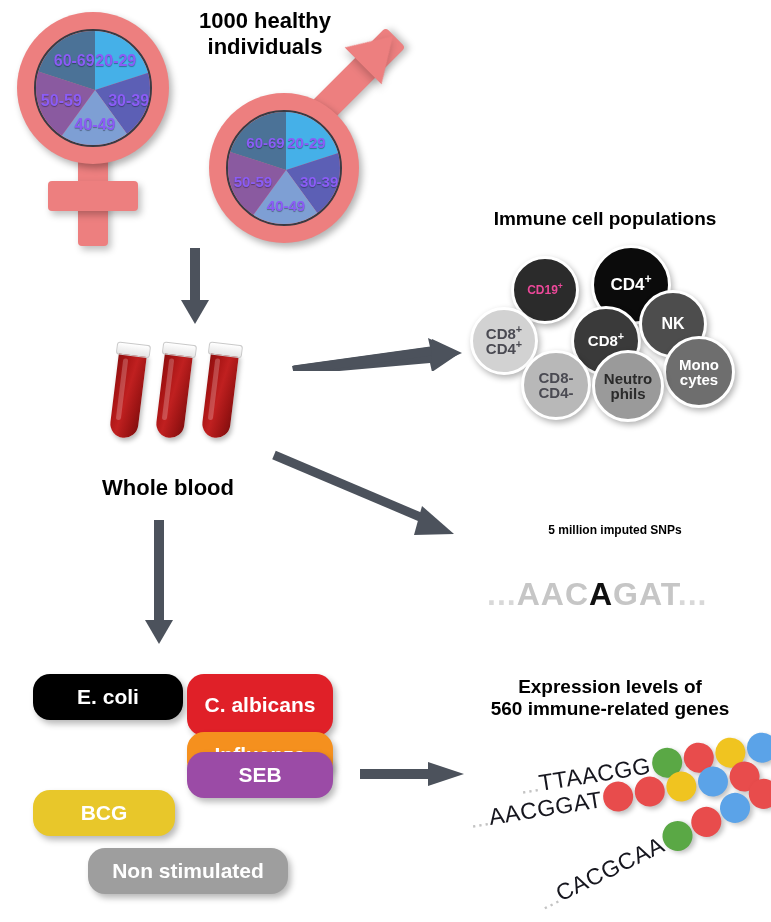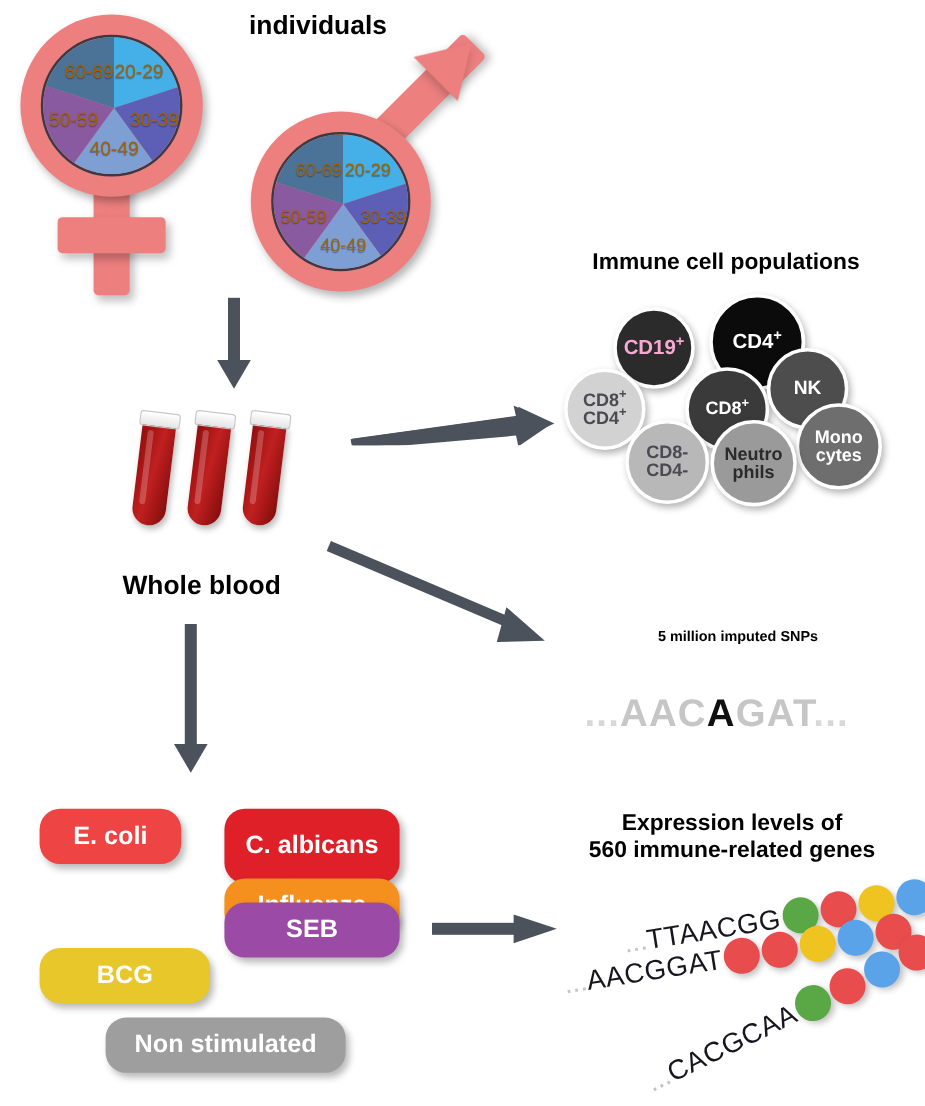--- a/index.html
+++ b/index.html
@@ -8,21 +8,21 @@
   .abs{position:absolute;}
   .ttl{font-weight:bold;color:#000;text-align:center;line-height:1.18;}
 
   
   .sym-ring{position:absolute;border-radius:50%;background:#ed7f7f;
             box-shadow:3px 4px 7px rgba(0,0,0,.30);}
   .pie{position:absolute;border-radius:50%;overflow:hidden;
        border:2px solid #3a3a42;box-sizing:border-box;}
   .slice{position:absolute;left:50%;top:50%;width:50%;height:50%;
          transform-origin:0 0;}
-  .pie-lbl{position:absolute;color:#a16207;font-weight:normal;white-space:nowrap;
+  .pie-lbl{position:absolute;color:#8b5cf6;font-weight:bold;white-space:nowrap;
            text-shadow:0 1px 1px rgba(0,0,0,.35);}
   .fem-stem{position:absolute;background:#ed7f7f;}
   .male-arm{position:absolute;background:#ed7f7f;}
 
   
   .arrow{position:absolute;}
 
   
   .tube{position:absolute;transform-origin:50% 100%;}
   .tube-body{position:absolute;left:0;top:9px;width:28px;height:86px;
@@ -58,20 +58,21 @@
           display:flex;align-items:center;}
   .strand .seq{color:#16161e;font-weight:normal;letter-spacing:.5px;}
   .strand .dots{color:#c3c3c3;}
   .bead{width:30px;height:30px;border-radius:50%;margin-left:2px;flex:0 0 auto;
         box-shadow:2px 3px 5px rgba(0,0,0,.25);}
 </style>
 </head>
 <body>
 
 <div class="abs ttl" style="left:170px;top:8px;width:190px;font-size:22px;">
+  <div>1000 healthy</div>
   <div>individuals</div>
 </div>
 
 <div>
   <div class="fem-stem" style="left:78px;top:150px;width:30px;height:96px;border-radius:4px;box-shadow:3px 4px 7px rgba(0,0,0,.25);"></div>
   <div class="fem-stem" style="left:48px;top:181px;width:90px;height:30px;border-radius:4px;box-shadow:3px 4px 7px rgba(0,0,0,.25);"></div>
   <div class="sym-ring" style="left:17px;top:12px;width:152px;height:152px;"></div>
   <div class="pie" id="pie-female" style="left:34px;top:29px;width:118px;height:118px;">
       <div class="slice" style="left: 0px; top: 0px; width: 100%; height: 100%; background: rgb(69, 176, 232); clip-path: polygon(59px 59px, 59px -26.55px, 128.359px -36.464px, 140.363px 32.5636px); transform: none;"></div>
       <div class="pie-lbl" style="font-size: 16px; left: 79.8076px; top: 30.3608px; transform: translate(-50%, -50%);">20-29</div>
@@ -147,21 +148,21 @@
 <svg class="arrow" style="left:142px;top:520px;" width="34" height="126">
   <rect x="12" y="0" width="10" height="102" fill="#4c525c"></rect>
   <polygon points="3,100 31,100 17,124" fill="#4c525c"></polygon>
 </svg>
 
 <div class="abs ttl" style="left:455px;top:208px;width:300px;font-size:19px;">Immune cell populations</div>
 <div class="abs" id="immune-cells" style="left:0;top:0;width:771px;height:922px;pointer-events:none;">
     <div class="cell" style="left: 591px; top: 245px; width: 80px; height: 80px; background: rgb(11, 11, 11); color: rgb(255, 255, 255); font-size: 17px; pointer-events: auto;">
       <span>CD4<sup>+</sup></span>
     </div>
-    <div class="cell" style="left: 511px; top: 256px; width: 68px; height: 68px; background: rgb(43, 43, 43); color: #f9a8d4; font-size: 17px; pointer-events: auto;">
+    <div class="cell" style="left: 511px; top: 256px; width: 68px; height: 68px; background: rgb(43, 43, 43); color: #ec4899; font-size: 12px; pointer-events: auto;">
       <span>CD19<sup>+</sup></span>
     </div>
     <div class="cell" style="left: 470px; top: 307px; width: 68px; height: 68px; background: rgb(210, 210, 210); color: rgb(74, 74, 82); font-size: 15px; pointer-events: auto;">
       <span>CD8<sup>+</sup><br>CD4<sup>+</sup></span>
     </div>
     <div class="cell" style="left: 571px; top: 306px; width: 70px; height: 70px; background: rgb(58, 58, 58); color: rgb(255, 255, 255); font-size: 15px; pointer-events: auto;">
       <span>CD8<sup>+</sup></span>
     </div>
     <div class="cell" style="left: 639px; top: 290px; width: 68px; height: 68px; background: rgb(77, 77, 77); color: rgb(255, 255, 255); font-size: 16px; pointer-events: auto;">
       <span>NK</span>
@@ -176,21 +177,21 @@
       <span>Neutro<br>phils</span>
     </div>
   </div>
 
 <div class="abs ttl" style="left:470px;top:495px;width:290px;font-size:12px;margin-top:28px;">5 million imputed SNPs</div>
 <div class="abs" id="snp-block" style="left:487px;top:530px;width:270px;height:90px;">
     <div class="snp-row" style="left: 0px; top: 46px; font-size: 32px;"><span class="fade1">...</span><span class="fade2">AAC</span><span class="hi">A</span><span class="fade2">GAT</span><span class="fade1">...</span></div>
   </div>
 
 <div class="abs" id="stim-block" style="left:0;top:0;width:400px;height:922px;pointer-events:none;">
-    <div class="stim" style="left: 33px; top: 674px; width: 118px; height: 46px; background: #ef4444; font-size: 21px; pointer-events: auto; text-align: center;">
+    <div class="stim" style="left: 33px; top: 674px; width: 150px; height: 46px; background: #000000; font-size: 21px; pointer-events: auto; text-align: center;">
       <span>E. coli</span>
     </div>
     <div class="stim" style="left: 187px; top: 674px; width: 146px; height: 62px; background: rgb(224, 32, 40); font-size: 21px; pointer-events: auto;">
       <span>C. albicans</span>
     </div>
     <div class="stim" style="left: 187px; top: 732px; width: 146px; height: 46px; background: rgb(245, 144, 30); font-size: 21px; pointer-events: auto; justify-content: center;">
       <span>Influenza</span>
     </div>
     <div class="stim" style="left: 33px; top: 790px; width: 142px; height: 46px; background: rgb(232, 199, 42); font-size: 21px; pointer-events: auto;">
       <span>BCG</span>

